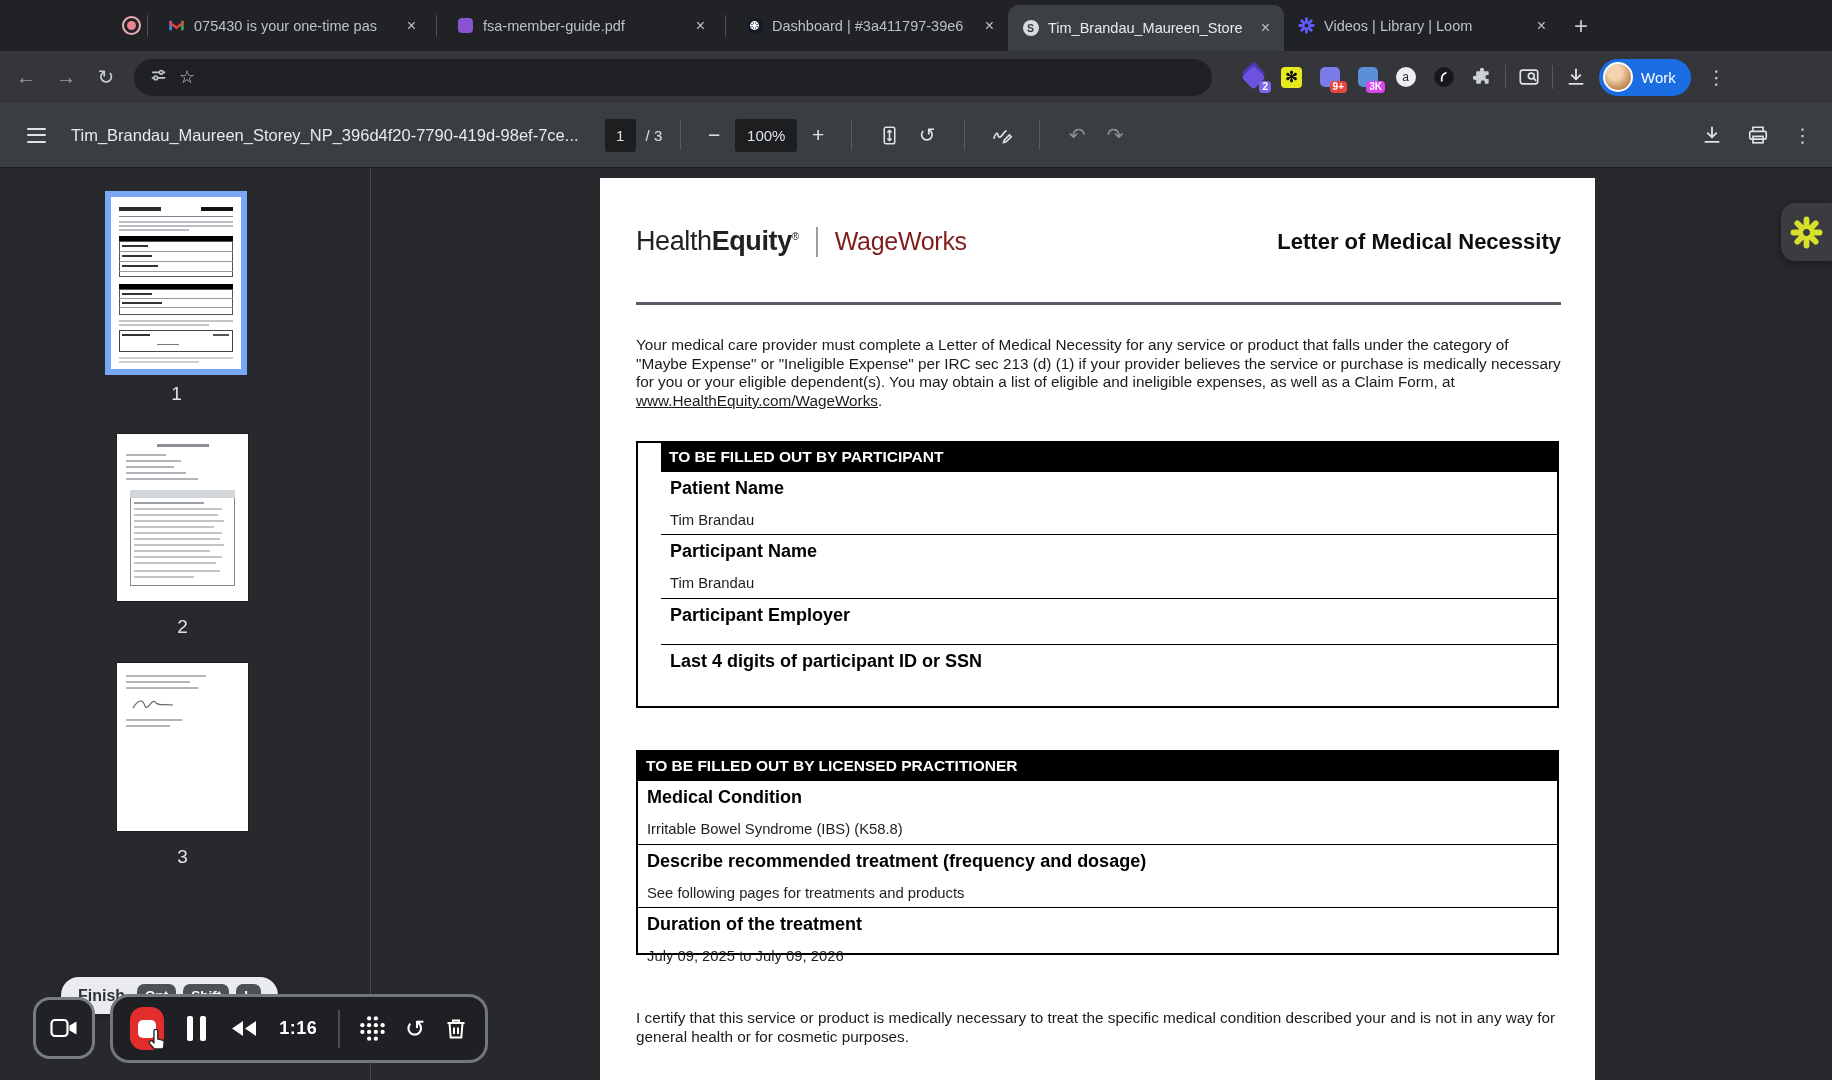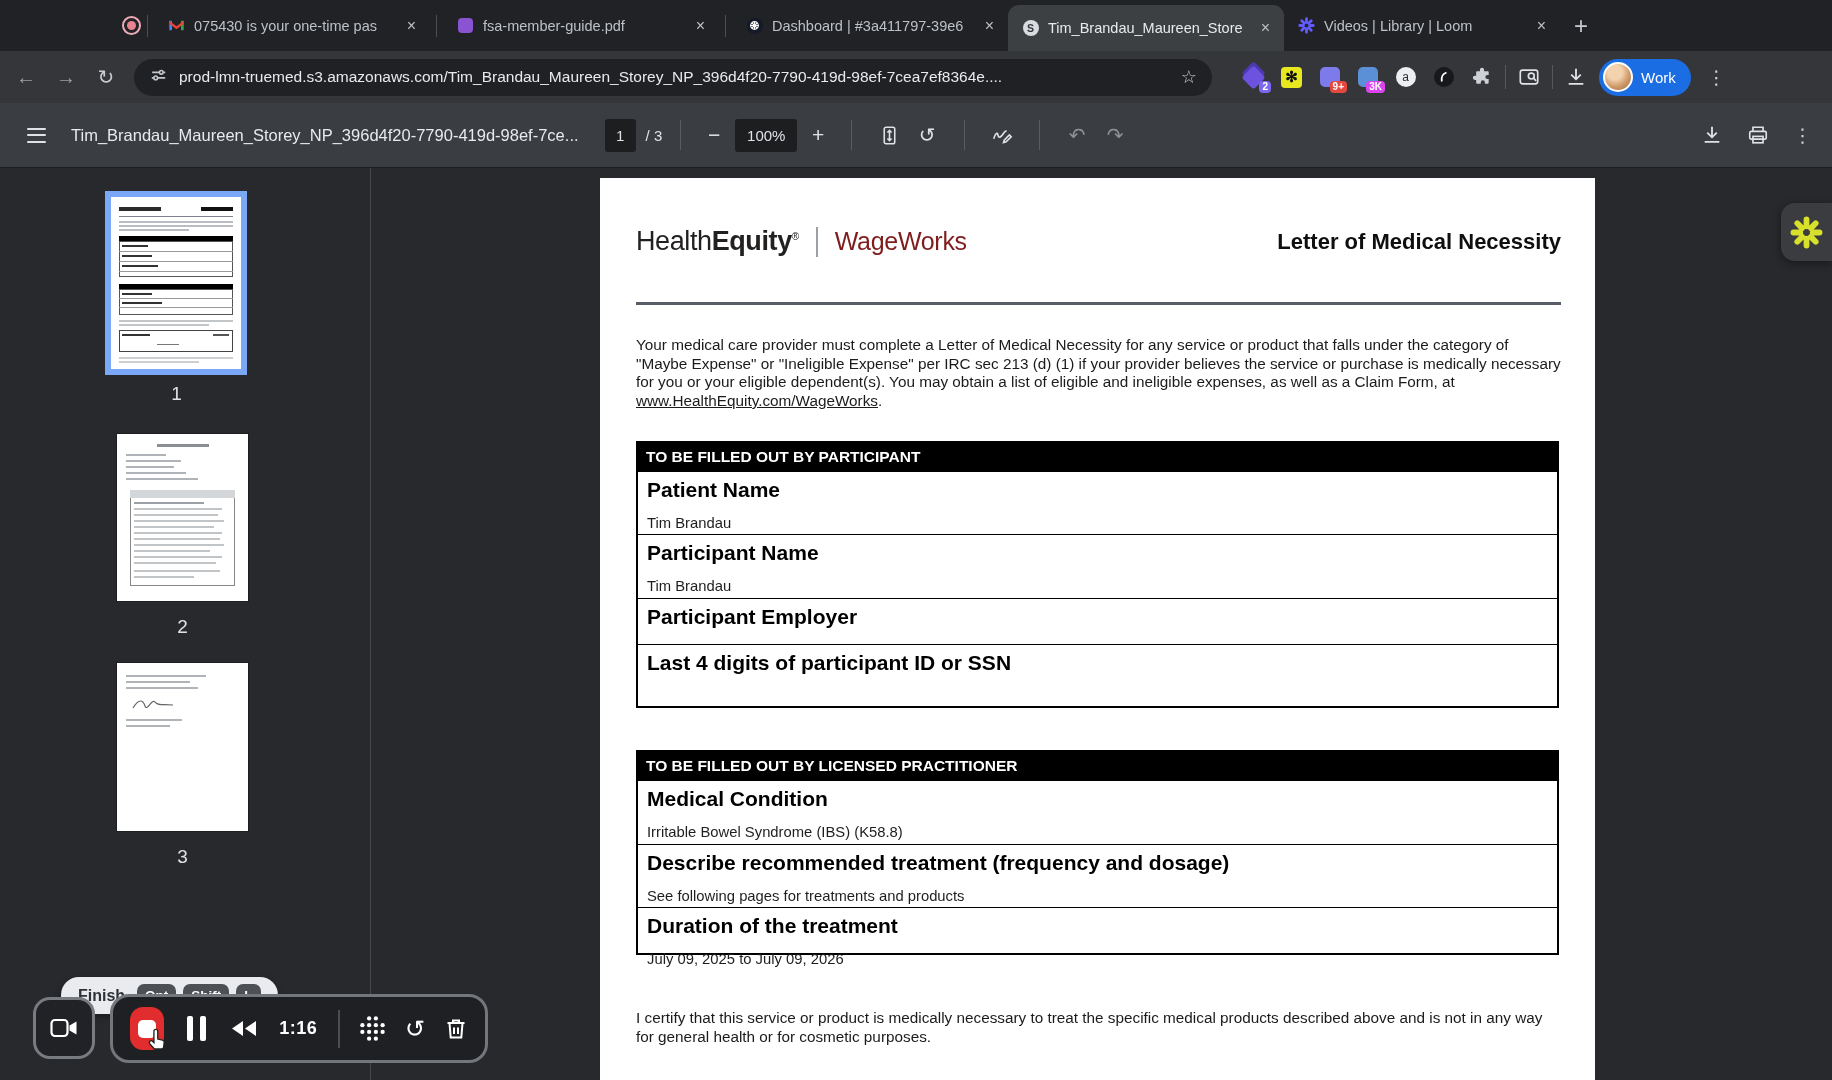--- a/index.html
+++ b/index.html
@@ -94,21 +94,21 @@
   .wage { font-size:25px; color:#7f1d1d; font-weight:500; letter-spacing:-0.3px; }
   .doc-title { margin-left:auto; font-size:22px; font-weight:bold; color:#0f0f0f; }
   .doc-hr { position:absolute; top:124px; left:36px; right:34px; height:3px; background:#565d66; }
   .intro { position:absolute; top:158px; left:36px; width:925px; font-size:15.3px; line-height:18.6px; color:#1b1b1b; }
   .intro a { color:#1b1b1b; text-decoration:underline; }
 
   .tbl { position:absolute; left:36px; width:923px; border:2px solid #000; }
   .tbl-head { background:#000; color:#fff; font-weight:bold; font-size:15.5px; padding:5px 8px; line-height:18px; }
   .row { border-top:1.5px solid #000; padding:6px 9px 0; }
   .row:first-of-type { border-top:none; }
-  .row .lbl { font-weight:bold; font-size:21px; color:#000; }
+  .row .lbl { font-weight:bold; font-size:18px; color:#000; }
   .row .val { font-size:14.8px; color:#1e1e1e; margin-top:13px; }
   .certify { position:absolute; top:830px; left:36px; width:925px; font-size:15.3px; line-height:19px; color:#1b1b1b; }
 
   
   .loom-tooltip { position:absolute; left:61px; top:949px; height:37px; border-radius:18px;
                   background:#e9ebee; display:flex; align-items:center; gap:7px; padding:0 17px;
                   box-shadow:0 2px 6px rgba(0,0,0,.35);margin-top:28px; }
   .loom-tooltip .fin { font-size:16px; font-weight:bold; color:#2e3237; margin-right:5px; }
   .key { background:#4d5156; color:#fff; font-size:13.5px; font-weight:bold; padding:4px 8px; border-radius:7px; }
   .loom-cam { position:absolute; left:33px; top:997px; width:62px; height:62px; border-radius:17px;
@@ -204,21 +204,20 @@
   <span class="navbtn lit">↻</span>
 
   <div class="urlpill">
     <span>
       <svg width="19" height="19" viewBox="0 0 24 24" fill="none" stroke="#c3c7cc" stroke-width="2">
           <path d="M4 8h9M18 8h2.5M3.5 15h3M11 15h9.5"></path>
           <circle cx="15.5" cy="8" r="2.3"></circle>
           <circle cx="8.5" cy="15" r="2.3"></circle>
         </svg>
     </span>
-    <span class="url">prod-lmn-truemed.s3.amazonaws.com/Tim_Brandau_Maureen_Storey_NP_396d4f20-7790-419d-98ef-7cea7ef8364e....</span>
     <span class="star">☆</span>
   </div>
 
   <div class="extrow">
     <span class="ext">
       <span class="ext-stack"></span>
         <span class="badge" style="background:#7b68ee">2</span>
     </span>
     <span class="ext">
       <span class="ext-ast">✻</span>
@@ -395,21 +394,21 @@
     <div class="doc-header">
       <span class="brand"><span>Health</span><b>Equity</b><sup>®</sup></span>
       <span class="brand-sep"></span>
       <span class="wage">WageWorks</span>
       <span class="doc-title">Letter of Medical Necessity</span>
     </div>
     <div class="doc-hr"></div>
 
     <div class="intro"><span>Your medical care provider must complete a Letter of Medical Necessity for any service or product that falls under the category of "Maybe Expense" or "Ineligible Expense" per IRC sec 213 (d) (1) if your provider believes the service or purchase is medically necessary for you or your eligible dependent(s). You may obtain a list of eligible and ineligible expenses, as well as a Claim Form, at </span><a href="#">www.HealthEquity.com/WageWorks</a><span>.</span></div>
 
-    <div class="tbl" style="top:263px;">
+    <div class="tbl" style="top:263px;padding-left:23px;">
       <div class="tbl-head">TO BE FILLED OUT BY PARTICIPANT</div>
       <div class="row" style="height:63px">
         <div class="lbl">Patient Name</div>
         <div class="val">Tim Brandau</div>
       </div>
       <div class="row" style="height:64px">
         <div class="lbl">Participant Name</div>
         <div class="val">Tim Brandau</div>
       </div>
       <div class="row" style="height:46px">
@@ -431,21 +430,21 @@
       <div class="row" style="height:63px">
         <div class="lbl">Describe recommended treatment (frequency and dosage)</div>
         <div class="val">See following pages for treatments and products</div>
       </div>
       <div class="row" style="height:46px">
         <div class="lbl">Duration of the treatment</div>
         <div class="val">July 09, 2025 to July 09, 2026</div>
       </div>
     </div>
 
-    <div class="certify">I certify that this service or product is medically necessary to treat the specific medical products described above and is not in any way for general health or for cosmetic purposes.</div>
+    <div class="certify">I certify that this service or product is medically necessary to treat the specific medical condition described your and is not in any way for general health or for cosmetic purposes.</div>
   </div>
 </div>
 
 <div class="loom-tooltip">
   <span class="fin">Finish</span>
   <span class="key">Opt</span>
   <span class="key">Shift</span>
   <span class="key">L</span>
 </div>
 

